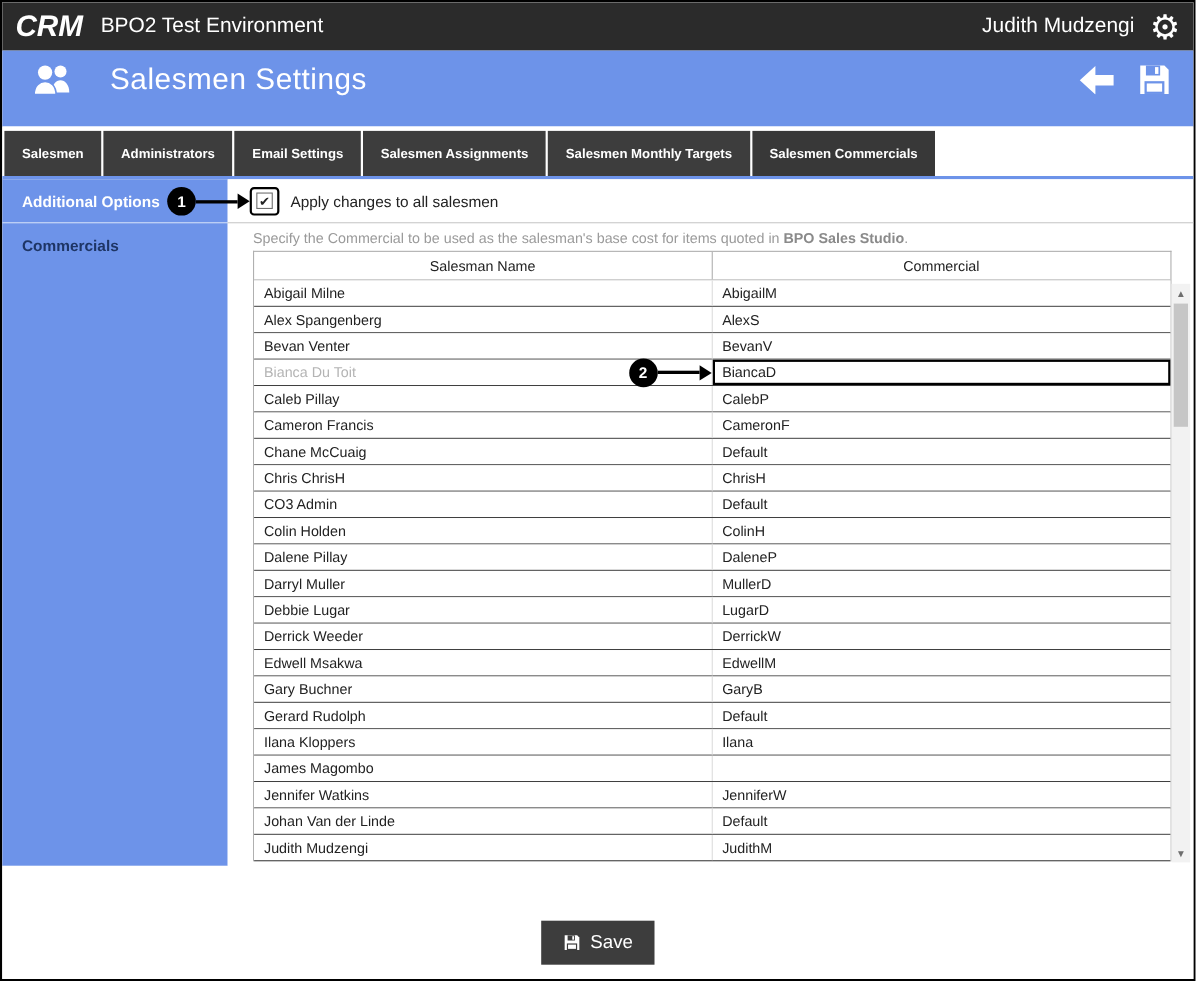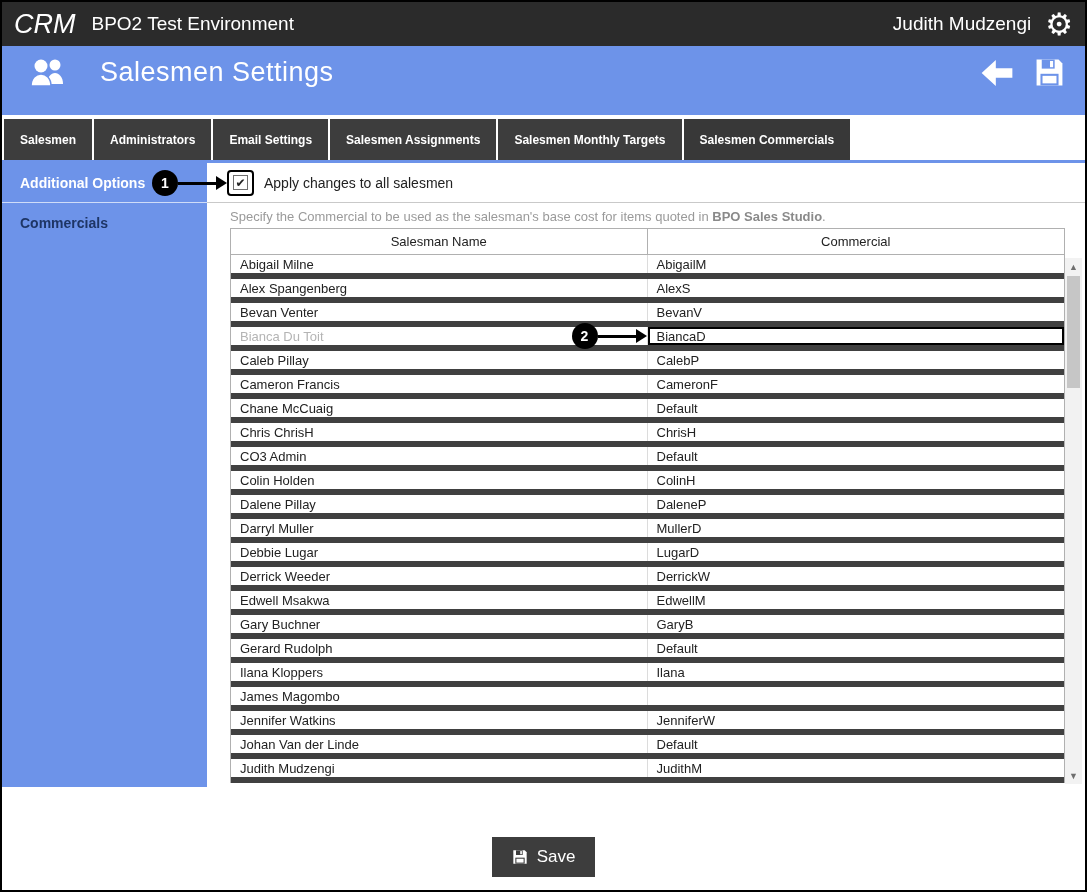--- a/index.html
+++ b/index.html
@@ -2,21 +2,21 @@
 <html><head>
 <meta charset="utf-8">
 <style>
   * { margin:0; padding:0; box-sizing:border-box; }
   html,body { background:#ffffff; }
   body { font-family:"Liberation Sans", sans-serif; }
   .page { width:1087px; height:892px; border:2px solid #000; background:#fff; display:flex; flex-direction:column; overflow:hidden; position:relative; }
 
   
   .titlebar { flex:0 0 44px; background:#2b2b2b; color:#fff; display:flex; align-items:center; padding:0 12px 0 12px; }
-  .logo { font-size:27px; font-weight:400; letter-spacing:0px; margin-right:16px; font-style:italic; }
+  .logo { font-size:27px; font-weight:700; letter-spacing:0px; margin-right:16px; font-style:italic; }
   .tb-title { font-size:19px; }
   .tb-user { margin-left:auto; font-size:19px; margin-right:14px; }
   .gear { font-size:31px; line-height:1; cursor:pointer; color:#fff; }
 
   
   .appheader { flex:0 0 69px; background:#6d93e9; color:#fff; display:flex; align-items:center; padding:0 20px 16px 26px; }
   .people-icon { display:flex; }
   .app-title { font-size:27px; margin-left:30px; letter-spacing:0.5px; }
   .header-actions { margin-left:auto; display:flex; align-items:center; gap:20px; }
   .hicon { display:flex; cursor:pointer; }
@@ -40,21 +40,21 @@
   .option-label { margin-left:10px; font-size:14px; color:#222; }
 
   .description { margin:6px 0 4px 23px; font-size:13px; color:#9a9a9a; }
   .description b { color:#8a8a8a; }
 
   .table { margin-left:23px; width:835px; border:1px solid #b0b0b0; border-bottom:none; font-size:13px; color:#222; background:#fff; }
   .thead { display:flex; height:26px; border-bottom:1px solid #b0b0b0; }
   .th { display:flex; align-items:center; justify-content:center; }
   .th.name { width:50%; border-right:1px solid #b0b0b0; }
   .th.commercial { width:50%; }
-  .trow { display:flex; height:24px; border-bottom:6px solid #404040; position:relative; background:#fff; }
+  .trow { display:flex; height:24px; border-bottom:1px solid #404040; position:relative; background:#fff; }
   .cell { display:flex; align-items:center; padding-left:9px; overflow:hidden; white-space:nowrap; }
   .cell.name { width:50%; border-right:1px solid #dcdcdc; }
   .cell.commercial { width:50%; }
   .trow.muted .cell.name { color:#b4b4b4; }
   .cell.commercial.highlighted { border:2px solid #000; padding-left:7px; }
 
   
   .scrollbar { position:absolute; right:3px; top:95px; bottom:3px; width:17px; background:#f2f2f2; display:flex; flex-direction:column; }
   .sb-btn { flex:0 0 17px; display:flex; align-items:center; justify-content:center; font-size:9px; color:#6e6e6e; cursor:pointer; }
   .sb-thumb { margin:1px 2px 0 2px; height:112px; background:#c6c6c6; cursor:pointer; }

